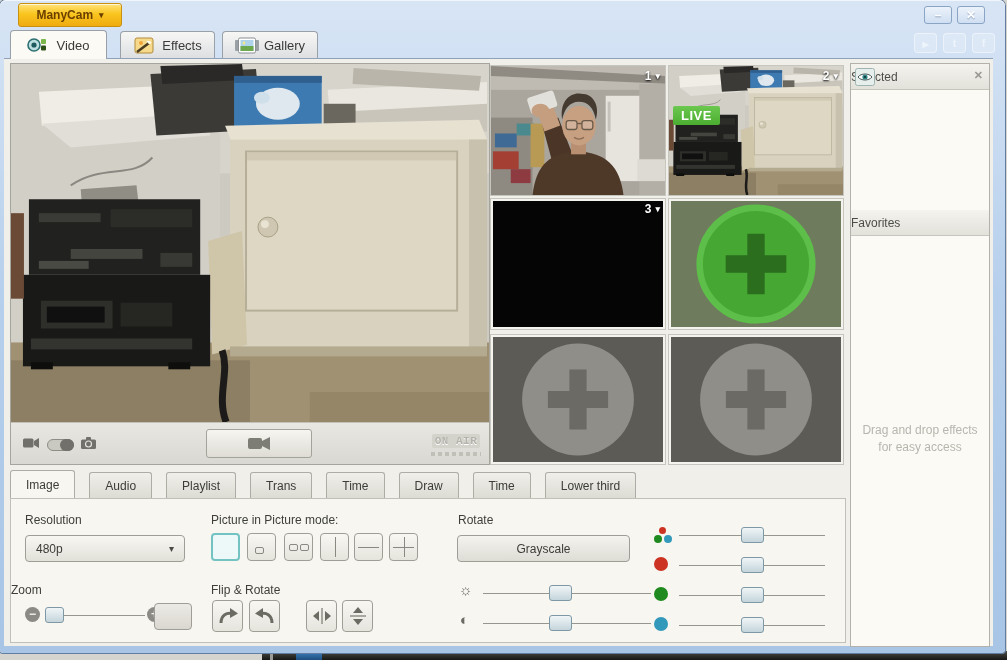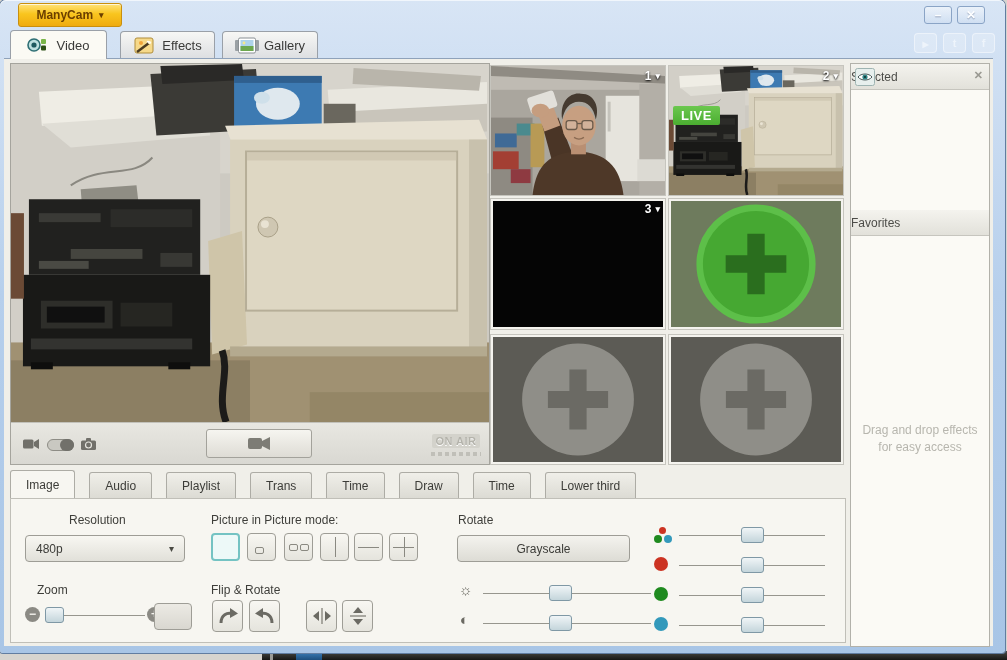--- a/index.html
+++ b/index.html
@@ -45,21 +45,21 @@
     background:linear-gradient(#f7f7f5,#dcdee1); font-size:13px; color:#39393б; color:#3a3a38; }
   .tab.active { background:#fbfaf4; z-index:3; }
   .tab-icon { display:inline-block; width:22px; height:17px; }
 
   
   .content { position:absolute; left:4px; top:58px; width:989px; height:588px;
     background:#f0efe9; border-top:1px solid #8fa2ba; z-index:2; }
 
   
   .preview-box { position:absolute; left:6px; top:4px; width:480px; height:402px;
-    border:1px solid #a5a49d; background:#e3e2dc; }
+    border:1px solid #a5a49d; background:#e3e2dc;font-family:Liberation Mono, monospace; }
   .preview-video { position:absolute; left:0; top:0; width:478px; height:358px; overflow:hidden; }
   .preview-ctrls { position:absolute; left:0; bottom:0; width:478px; height:42px;
     background:linear-gradient(#e8e7e1,#d9d8d2); border-top:1px solid #c2c1ba; }
 
   .pc-left { position:absolute; left:12px; top:13px; display:flex; align-items:center; gap:7px; }
   .toggle { position:relative; width:27px; height:12px; border-radius:6px; background:#c9c8c1;
     border:1px solid #8d8c85; }
   .toggle .knob { position:absolute; right:-1px; top:-1px; width:14px; height:12px; border-radius:6px;
     background:#71706a; }
   .record-btn { position:absolute; left:195px; top:6px; width:106px; height:29px;
@@ -420,28 +420,28 @@
         <div class="stab">Trans</div>
         <div class="stab">Time</div>
         <div class="stab">Draw</div>
         <div class="stab">Time</div>
         <div class="stab">Lower third</div>
       </div>
 
       <div class="set-panel">
 
         
-        <span class="lbl" style="left:14px;top:14px;margin-left:44px;">Resolution</span>
+        <span class="lbl" style="left:14px;top:14px;">Resolution</span>
         <div class="dropdown">
           <span>480p</span>
           <span class="dd-caret">▾</span>
         </div>
 
         
-        <span class="lbl" style="left:26px;top:84px;">Zoom</span>
+        <span class="lbl" style="left:0;top:84px;">Zoom</span>
         <button class="circ-btn" style="left:14px;top:108px;">−</button>
         <div class="slider" style="left:34px;top:108px;width:100px;">
           <div class="track"></div>
           <div class="sthumb" style="width: 19px; left: 11%;"></div>
         </div>
         <button class="circ-btn" style="left:136px;top:108px;">+</button>
         <button class="zoom-extra"></button>
 
         
         <span class="lbl" style="left:200px;top:14px;">Picture in Picture mode:</span>

